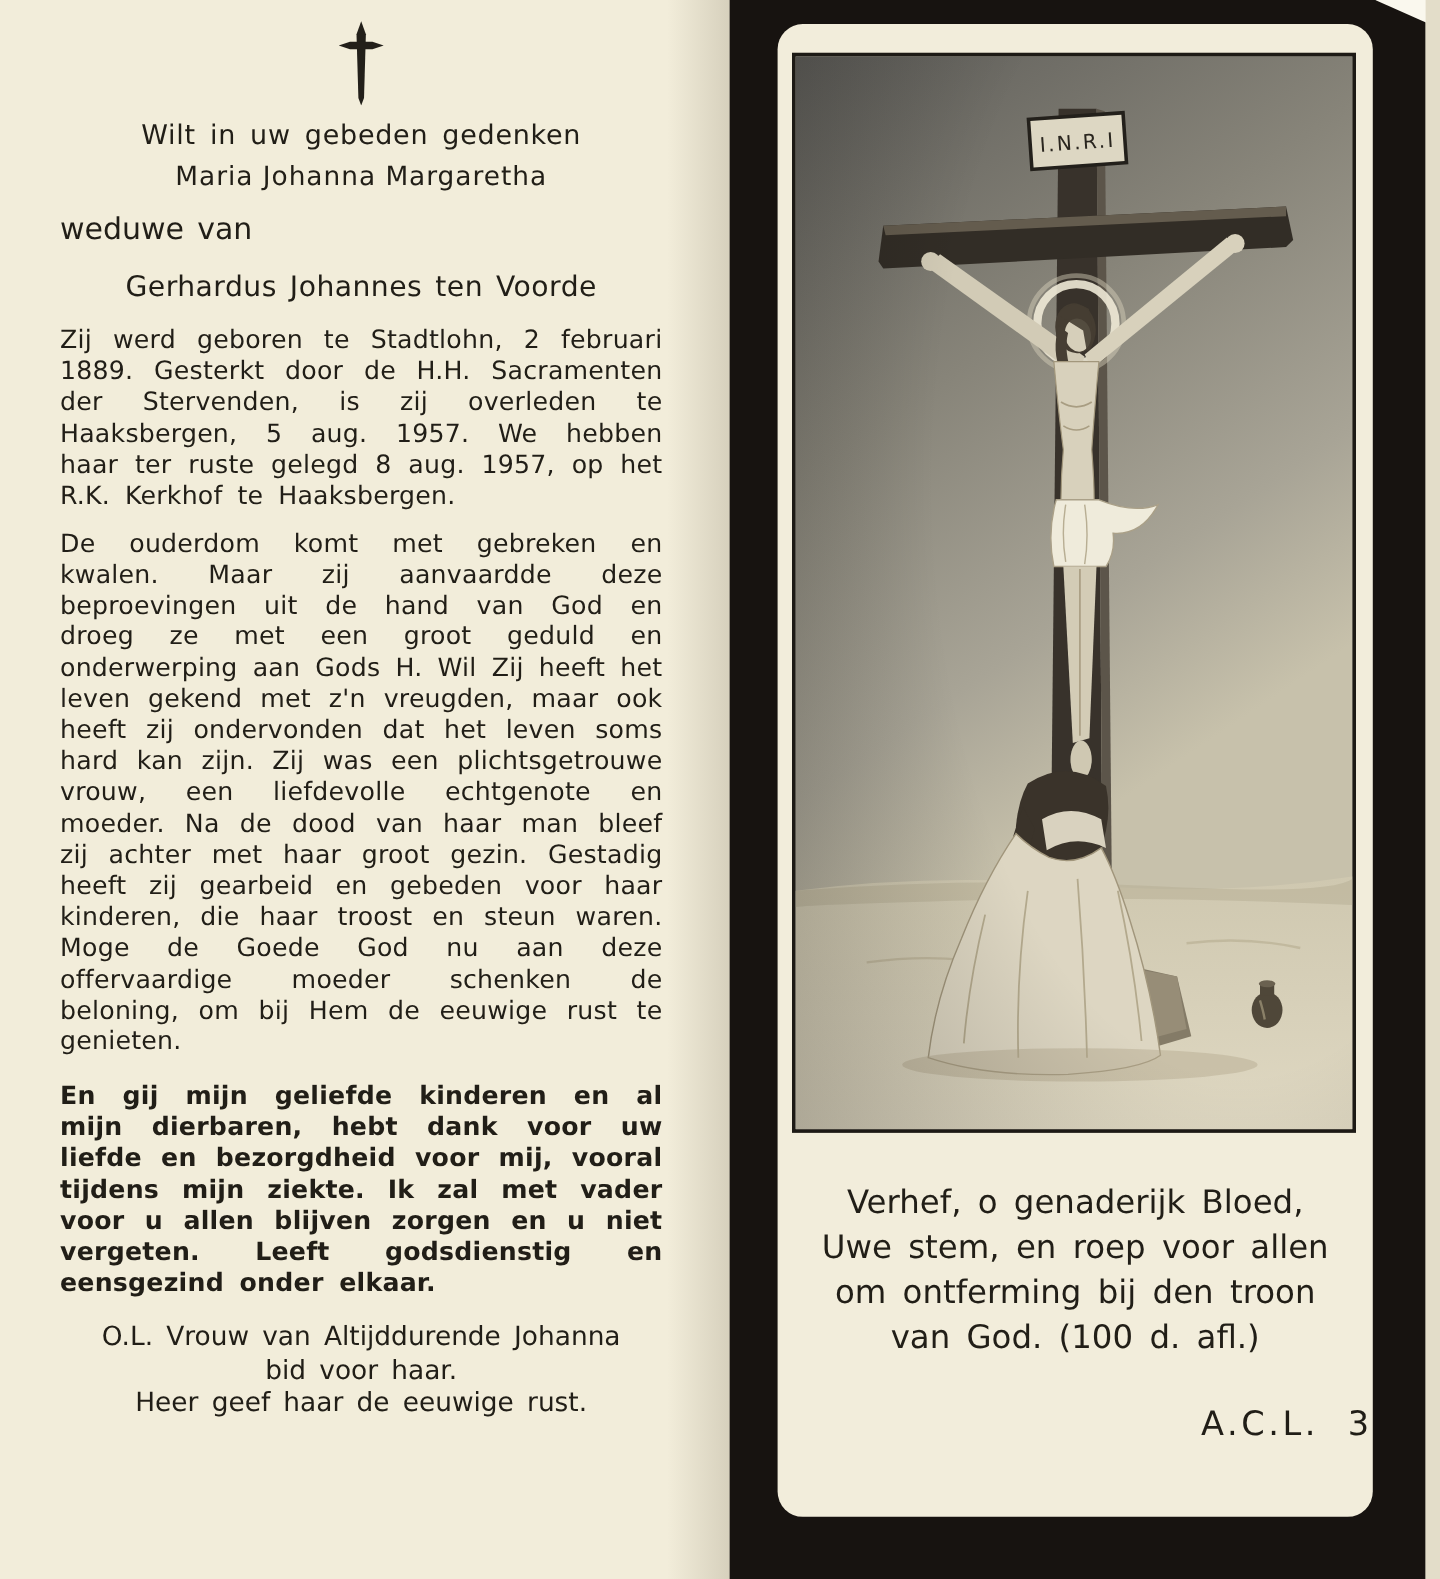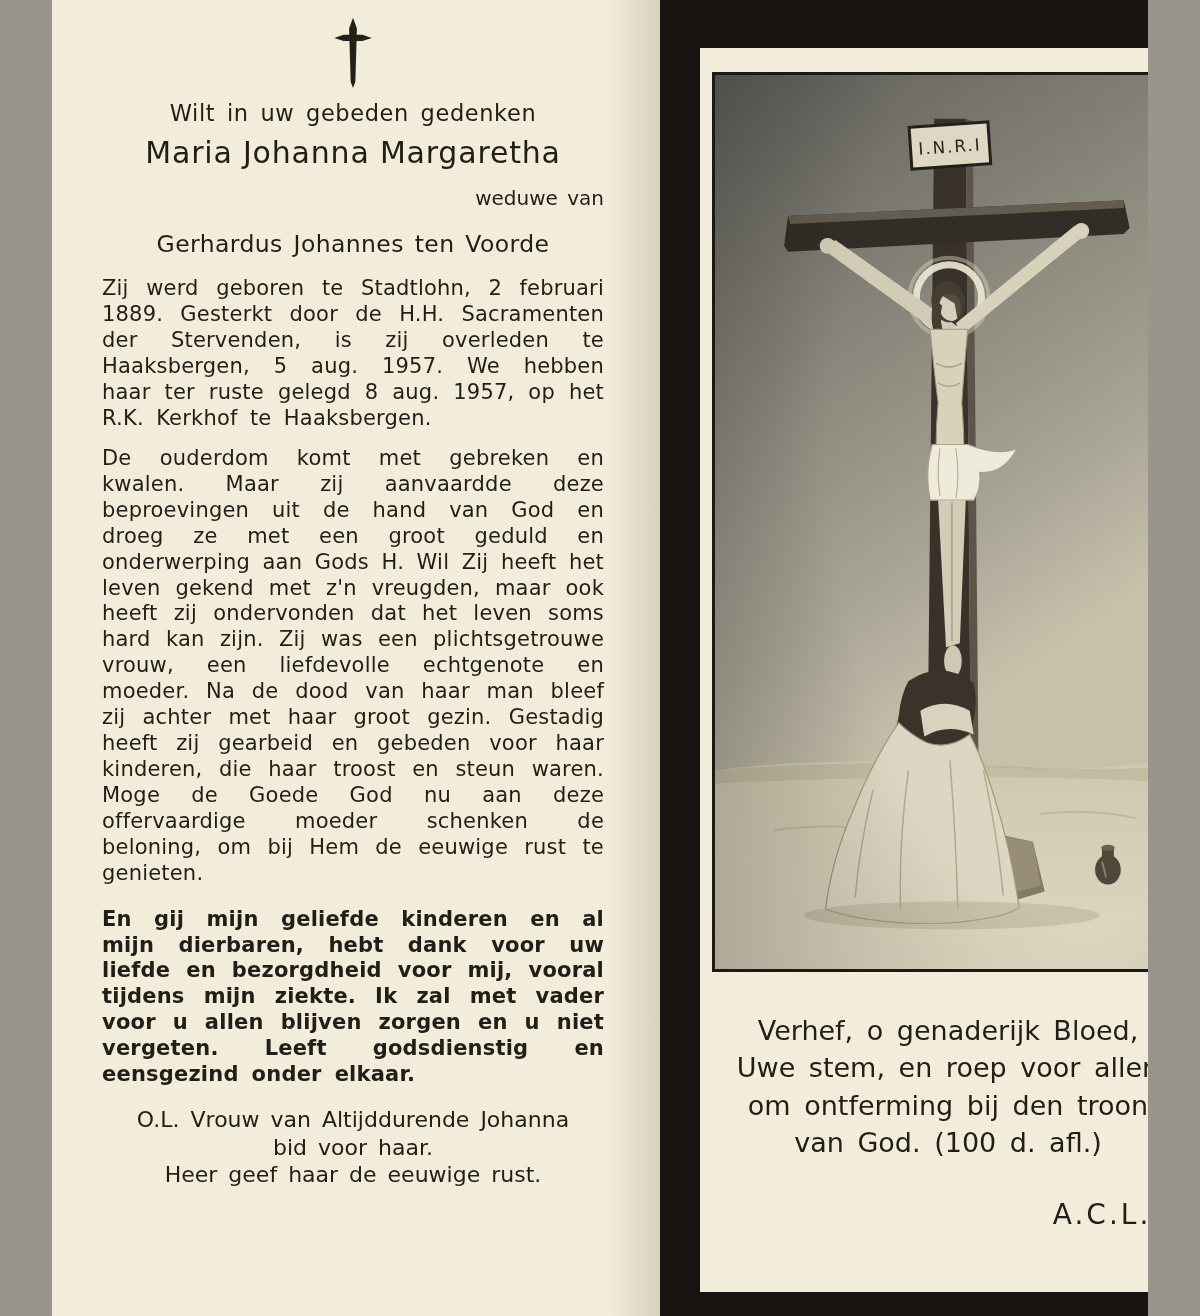--- a/index.html
+++ b/index.html
@@ -1,45 +1,45 @@
 <!DOCTYPE html>
 <html><head>
 <meta charset="utf-8">
 <style>
   * { box-sizing: border-box; margin: 0; padding: 0; }
   html, body { background: #9a958a; }
   .scan {
     position: relative;
-    width: 1096px; height: 1316px;
+    width: 1200px; height: 1316px;
     margin: 0 auto;
     background: #f2edda;
     font-family: "DejaVu Sans", "Liberation Sans", sans-serif;
     color: #211e17;
     overflow: hidden;
   }
 
   
   .left-page { position: absolute; left: 0; top: 0; width: 608px; height: 100%; padding: 16px 56px 0 50px; }
   .cross-wrap { text-align: center; margin-bottom: 8px; }
   .intro { text-align: center; font-size: 22.5px; letter-spacing: .6px; word-spacing: 4px; }
-  .name-line { text-align: center; font-size: 30px; letter-spacing: .8px; line-height: 1.28; }
+  .name-line { text-align: center; font-size: 22px; letter-spacing: .8px; line-height: 1.28; }
   .name-block { margin-top: 8px; }
-  .relation { text-align: right; font-size: 20px; margin-top: 14px; word-spacing: 3px; }
+  .relation { text-align: left; font-size: 25px; margin-top: 14px; word-spacing: 3px; }
   .husband { text-align: center; font-size: 23.5px; margin-top: 20px; word-spacing: 3px; letter-spacing: .4px; }
   .para { font-size: 21px; line-height: 1.235; text-align: justify; word-spacing: 5.5px; letter-spacing: .2px; }
   .para-birth { margin-top: 18px; }
   .para-life { margin-top: 14px; }
   .para-farewell { margin-top: 20px; font-weight: bold; }
   .closing { margin-top: 18px; font-size: 22px; line-height: 1.26; text-align: center; word-spacing: 4px; }
   .gutter { position: absolute; left: 556px; top: 0; width: 52px; height: 100%;
             background: linear-gradient(to right, rgba(0,0,0,0), rgba(90,78,55,.18)); pointer-events: none; }
 
   
   .card { position: absolute; left: 608px; top: 0; width: 580px; height: 1316px; background: #171310; }
-  .card-inner { position: absolute; left: 40px; top: 48px; width: 496px; height: 1244px; background: #f2eddb; }
+  .card-inner { position: absolute; left: 40px; top: 20px; width: 496px; height: 1244px; background: #f2eddb; border-radius: 21px; }
   .picture { position: absolute; left: 12px; top: 24px; width: 470px; height: 900px;
              border: 3px solid #1d1a15; background: #9a9789; }
   .picture svg { display: block; width: 100%; height: 100%; }
   .prayer { position: absolute; left: 28px; top: 964px; width: 440px;
             font-size: 27px; line-height: 1.38; text-align: center; word-spacing: 5px; }
   .reference { position: absolute; left: 0; top: 1150px; width: 100%;
                text-align: right; font-size: 28px; letter-spacing: 3px; word-spacing: 12px; }
   .torn-corner { position: absolute; left: 1146px; top: 0; width: 54px; height: 24px;
                  background: #faf8ee; clip-path: polygon(0 0, 100% 0, 100% 100%); }
   .right-paper-edge { position: absolute; left: 1188px; top: 0; width: 12px; height: 100%; background: #e3ddc9; }

